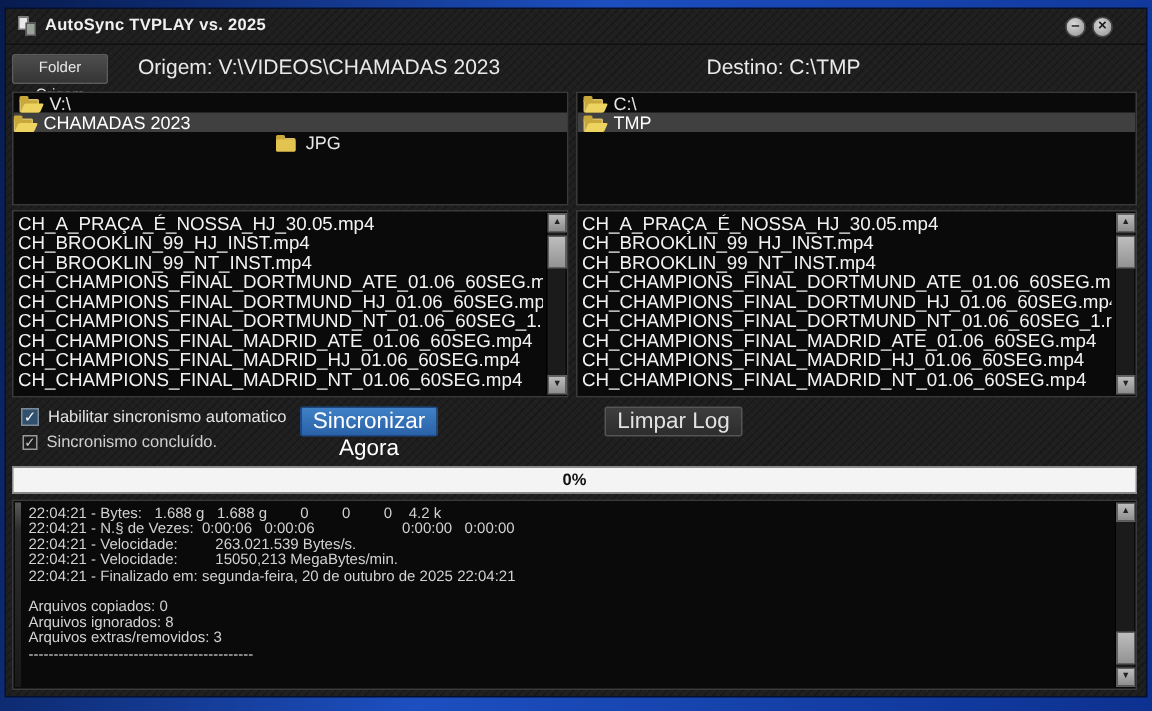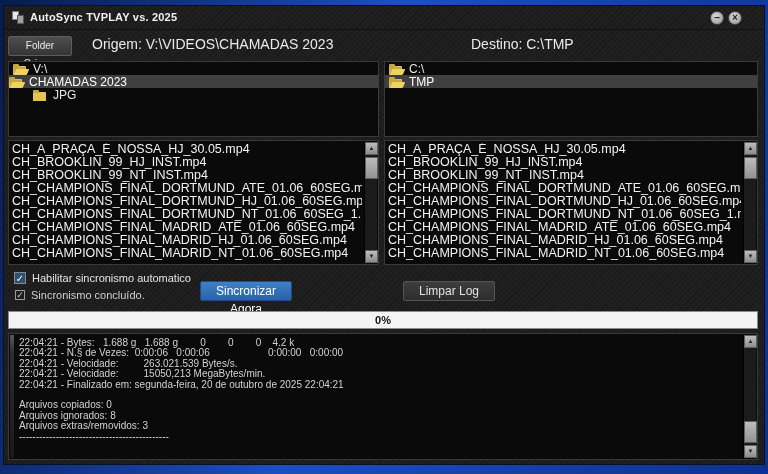--- a/index.html
+++ b/index.html
@@ -39,21 +39,21 @@
   .lbl-destino { left:467px; }
   
   .panel { position:absolute; background:#0a0a0a; border:1px solid #3a3a3a; overflow:hidden; }
   .tree-left  { left:4px;  top:55px; width:371px; height:76px; }
   .tree-right { left:380px; top:55px; width:374px; height:76px; }
   .list-left  { left:4px;  top:134px; width:371px; height:125px; }
   .list-right { left:380px; top:134px; width:374px; height:125px; }
   
   .tree-row { display:flex; align-items:center; height:13px; font-size:12px; color:#e6e6e6; white-space:nowrap; padding-top:1px; }
   .tree-row.sel { background:#404040; color:#ffffff; }
-  .ind0 { padding-left:4px; } .ind1 { } .ind2 { padding-left:24px; }
+  .ind0 { padding-left:4px; } .ind1 { } .ind2 { padding-left:24px;justify-content:center; }
   .fold { position:relative; width:16px; height:11px; flex:none; margin-right:4px; }
   .fold .back { position:absolute; left:0; top:2px; width:13px; height:9px; background:#c9a83b; border-radius:1px; box-shadow:inset 0 0 0 1px rgba(255,255,255,0.25); }
   .fold .tab  { position:absolute; left:0; top:0;  width:6px;  height:4px; background:#c9a83b; border-radius:1px 1px 0 0; }
   .fold.open .front { position:absolute; left:2px; top:5px; width:13px; height:6px; background:#edd35f; transform:skewX(-24deg); border-radius:1px; }
   .fold.closed .front { position:absolute; left:0; top:3px; width:13px; height:8px; background:#e3c450; border-radius:1px; }
   
   .file-rows { position:absolute; left:3px; top:2px; right:16px; bottom:0; overflow:hidden; }
   .file-row { height:13px; line-height:13px; font-size:12.5px; color:#f2f2f2; white-space:nowrap; }
   
   .sb { position:absolute; top:1px; bottom:1px; right:1px; width:13px; background:#1b1b1b; border-left:1px solid #000; }
@@ -64,21 +64,21 @@
   .thumb-top { top:15px; height:22px; }
   .thumb-bottom { bottom:15px; height:22px; }
   
   .cb-row { position:absolute; display:flex; align-items:center; color:#e4e4e4; }
   .cb1 { left:10px; top:266px; font-size:11px; }
   .cb2 { left:11px; top:283px; font-size:11px; color:#cfcfcf; }
   .cbox { width:12px; height:12px; background:#31506e; border:1px solid #7d8b99; margin-right:6px;
     color:#fff; font-size:10px; line-height:11px; text-align:center; }
   .cbox.small { width:10px; height:10px; background:transparent; border:1px solid #9a9a9a; color:#c9c9c9; font-size:9px; line-height:9px; }
   
-  .act-btn { position:absolute; top:275px; height:20px; width:92px; font-size:12px; text-align:center; line-height:18px;
+  .act-btn { position:absolute; top:265px; height:20px; width:92px; font-size:15px; text-align:center; line-height:18px;
     border-radius:2px; color:#fff; }
   .btn-sync { left:196px; width:92px; background:linear-gradient(#3f81c6,#2a62a8); border:1px solid #1d4a85; }
   .btn-stop { left:297px; background:linear-gradient(#3d3d3d,#2d2d2d); border:1px solid #555; color:#e2e2e2; }
   .btn-clear { left:399px; background:linear-gradient(#3d3d3d,#2d2d2d); border:1px solid #555; color:#e2e2e2; }
   
   .progress { position:absolute; left:4px; top:305px; width:750px; height:18px; background:#f4f4f4;
     border:1px solid #8a8a8a; color:#111; font-size:11px; font-weight:bold; text-align:center; line-height:16px; }
   
   .log { position:absolute; left:4px; top:327px; width:750px; height:127px; background:#0a0a0a; border:1px solid #3a3a3a; overflow:hidden; }
   .log-strip { position:absolute; left:1px; top:1px; bottom:1px; width:4px;

